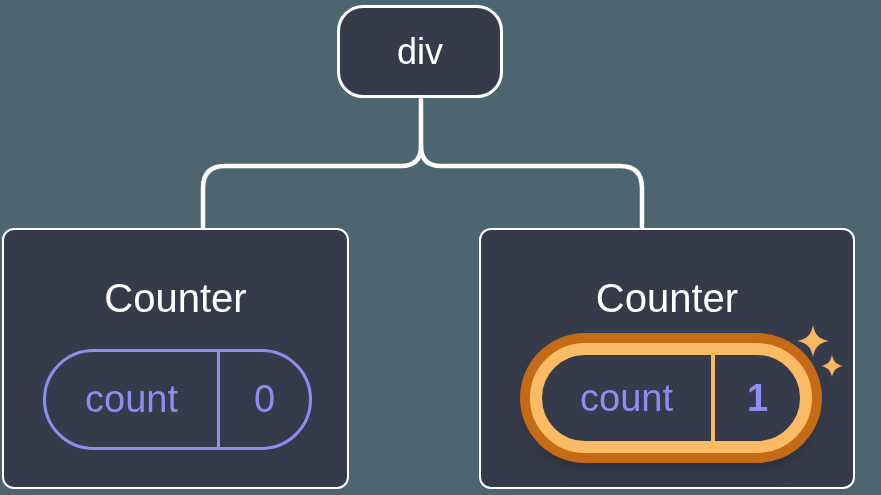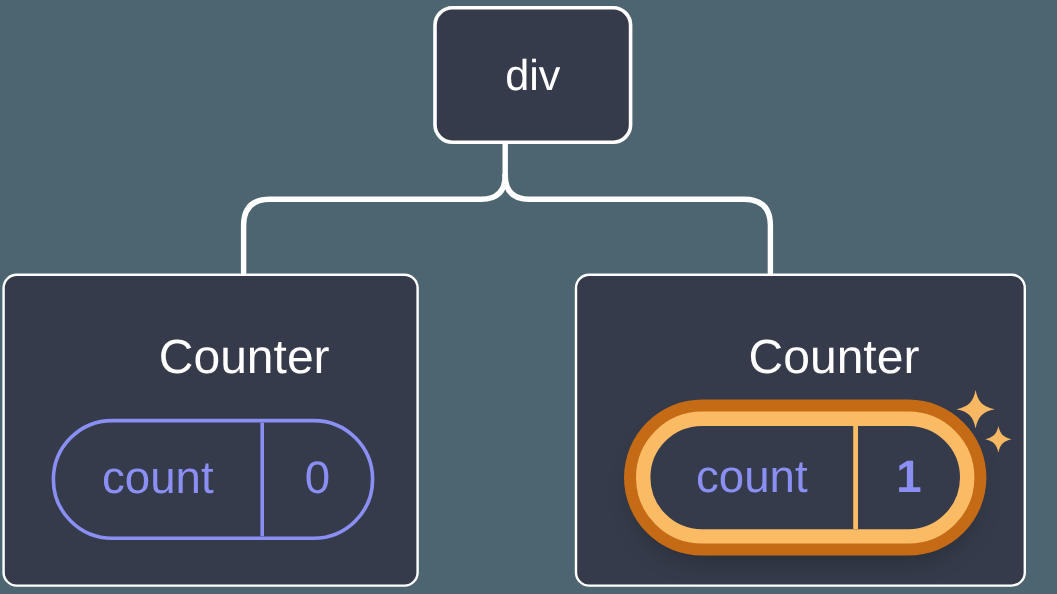--- a/index.html
+++ b/index.html
@@ -23,26 +23,25 @@
   .node-card {
     position: absolute;
     background: #353B4A;
     border: 3px solid #FFFFFF;
     box-sizing: border-box;
   }
   .root-node {
     left: 337px;
     top: 5px;
     width: 166px;
-    height: 115px;
-    border-radius: 16px;
+    height: 93px;
+    border-radius: 26px;
     display: flex;
     align-items: center;
     justify-content: center;
-    margin-left: 24px;
   }
   .root-node .node-label {
     color: #FFFFFF;
     font-size: 36px;
     font-weight: 500;
   }
   .counter-card {
     border-radius: 12px;
     border-width: 2.5px;
   }
@@ -61,21 +60,20 @@
   .counter-title {
     position: absolute;
     left: 0;
     top: 44px;
     width: 100%;
     text-align: center;
     color: #FFFFFF;
     font-size: 40px;
     font-weight: 500;
     line-height: 48px;
-    padding-left: 28px;
   }
   
   .state-pill {
     position: absolute;
     left: 39px;
     top: 119px;
     width: 269px;
     height: 101px;
     box-sizing: border-box;
     border: 3px solid #8B8FF4;

